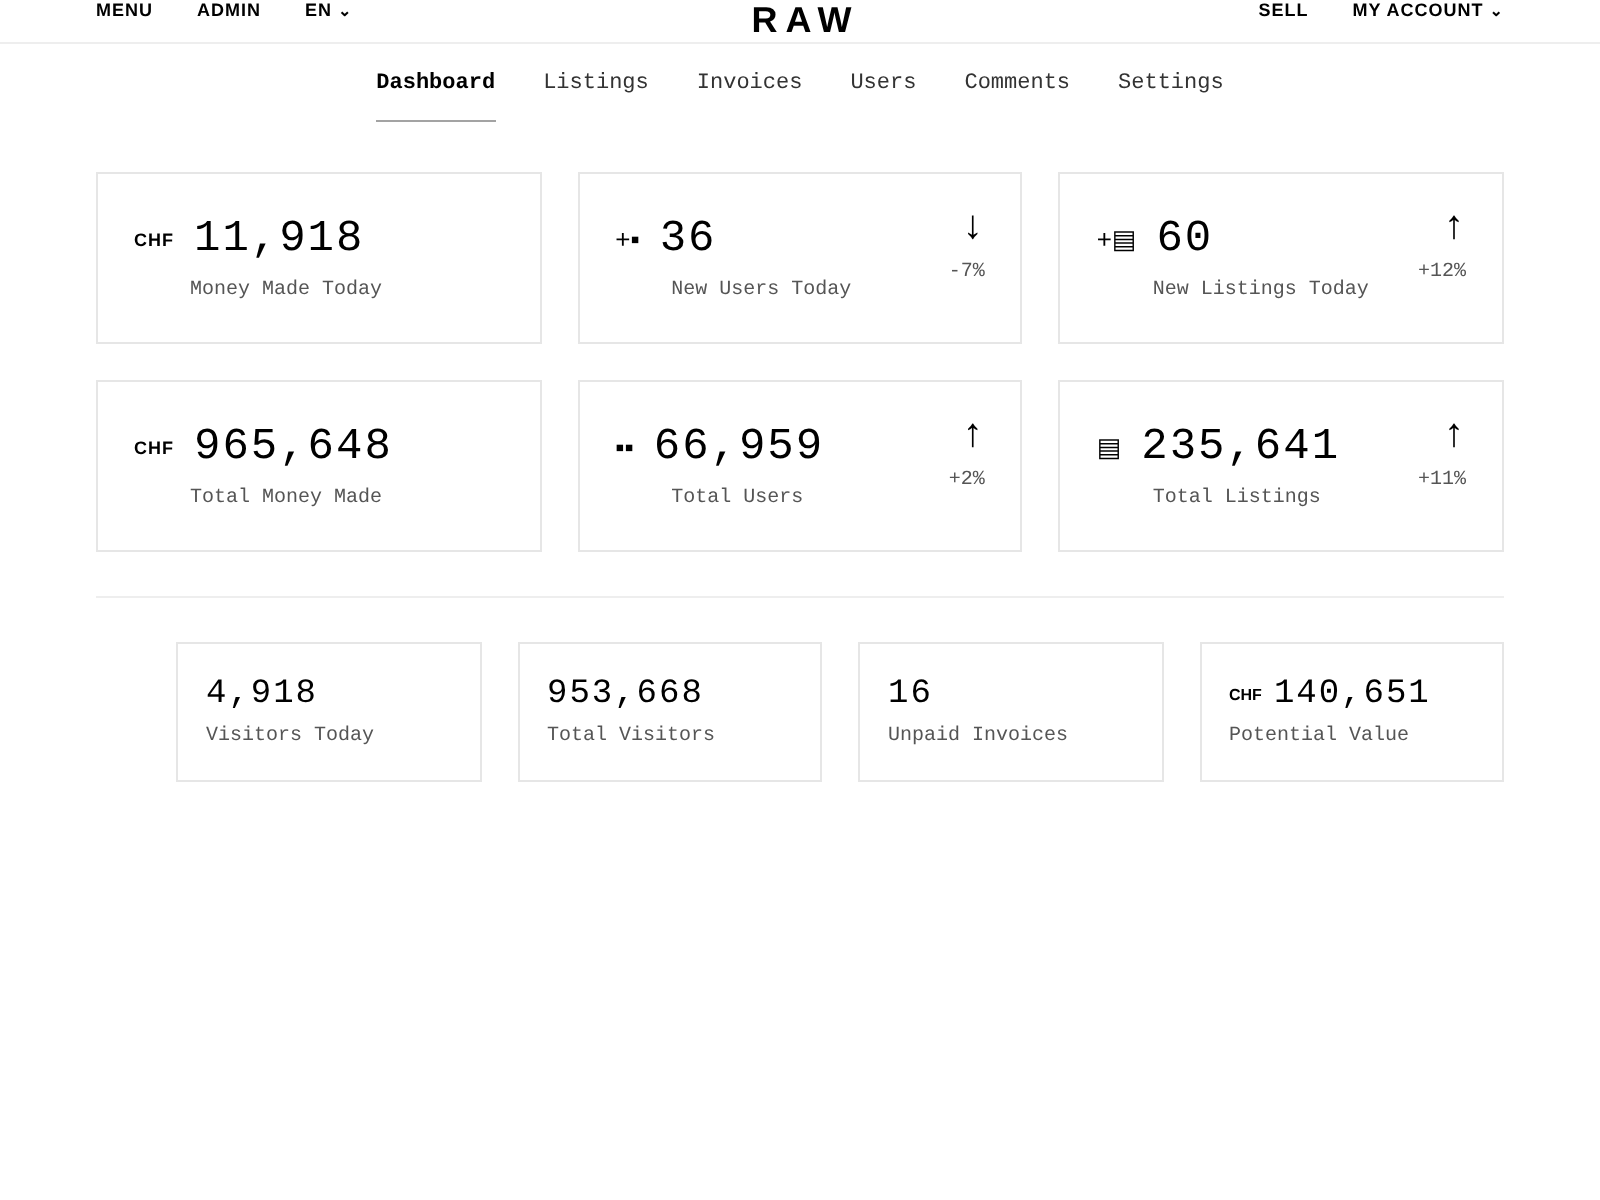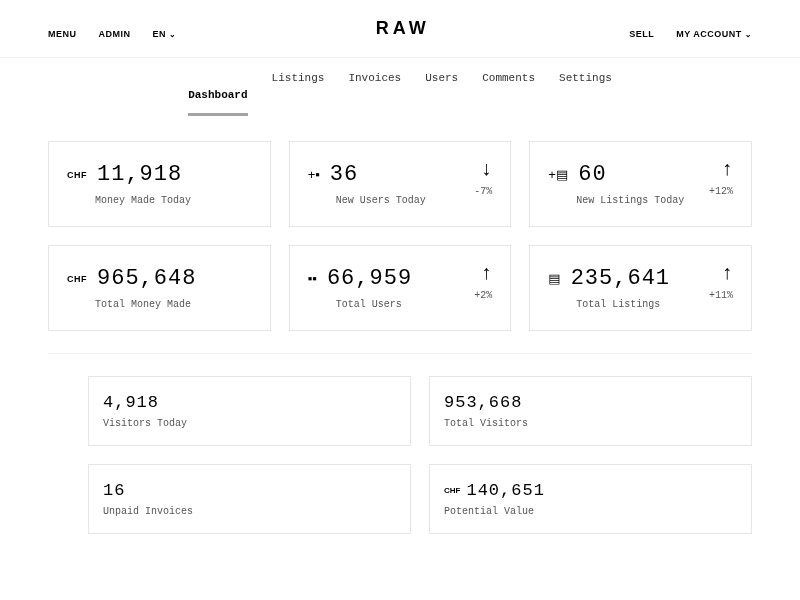--- a/index.html
+++ b/index.html
@@ -7,22 +7,22 @@
   font-family: "Helvetica Neue", Arial, sans-serif;
   background: #fff;
   color: #000;
   width: 800px;
   height: 600px;
   overflow: hidden;
 }
 .header {
   display: flex;
   justify-content: space-between;
-  align-items: flex-end;
-  padding: 18px 48px;
+  align-items: flex-start;
+  padding: 0 48px;
   border-bottom: 1px solid #eee;
 }
 .header-left, .header-right {
   display: flex;
   gap: 22px;
   align-items: center;
 }
 .header-item {
   font-size: 9px;
   font-weight: 700;
@@ -49,22 +49,21 @@
 .tab {
   font-size: 11px;
   font-family: "Courier New", monospace;
   color: #333;
   padding-bottom: 12px;
   cursor: pointer;
 }
 .tab.active {
   font-weight: 700;
   color: #000;
-  border-bottom: 3px solid #a3a3a3;
-  margin-top: 17px;
+  border-bottom: 1px solid #a3a3a3;
 }
 .content {
   padding: 24px 48px;
 }
 .grid {
   display: grid;
   grid-template-columns: repeat(3, 1fr);
   gap: 18px;
 }
 .card {
@@ -118,21 +117,21 @@
   display: block;
   margin-top: 6px;
 }
 .divider {
   border: none;
   border-top: 1px solid #eee;
   margin: 22px 0;
 }
 .grid4 {
   display: grid;
-  grid-template-columns: repeat(2, 1fr);
+  grid-template-columns: repeat(4, 1fr);
   gap: 18px;
   padding-left: 40px;
 }
 .card-sm {
   border: 1px solid #e6e6e6;
   padding: 16px 14px;
 }
 .card-sm .value { font-size: 17px; }
 .card-sm .label { margin-left: 0; margin-top: 6px; }
 .sm-top { display:flex; align-items:center; gap:6px; }

